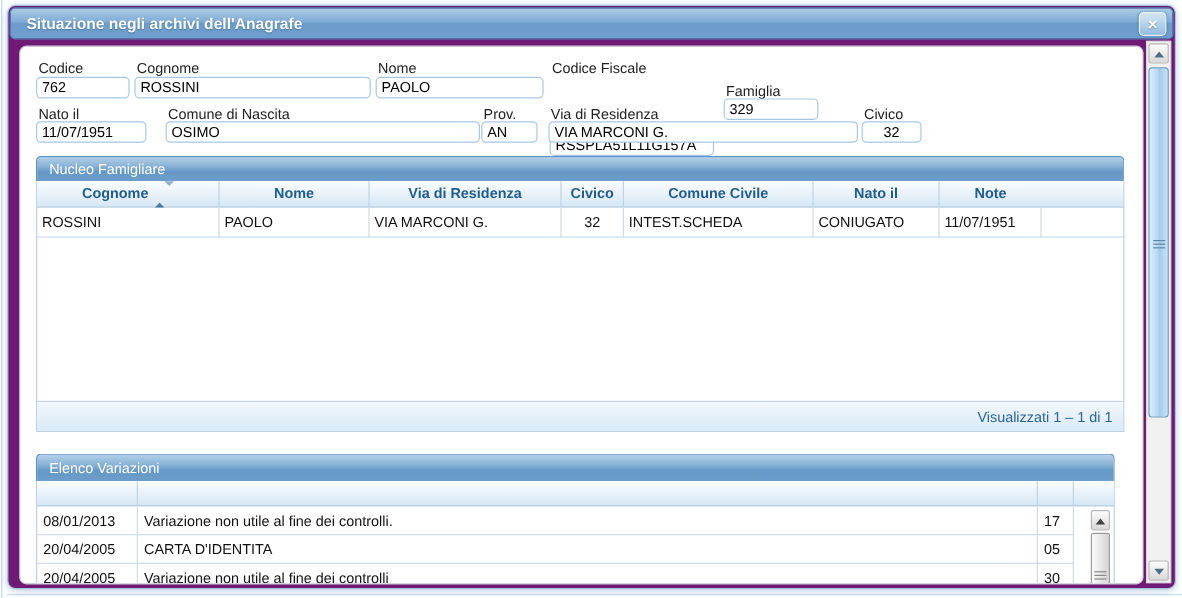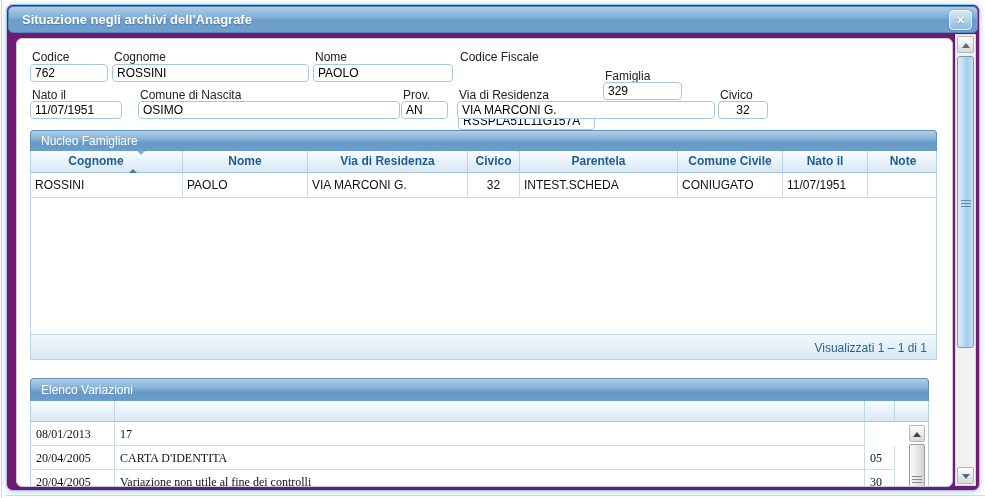--- a/index.html
+++ b/index.html
@@ -54,21 +54,21 @@
            color:#2a6496; text-align:right; padding:6px 9px 0 0; }
   .sort-icon { display:inline-block; vertical-align:middle; margin-left:5px; }
   .sort-icon .up { width:0; height:0; border-left:4px solid transparent; border-right:4px solid transparent;
                    border-bottom:4px solid #49799f; margin-bottom:2px; }
   .sort-icon .dn { width:0; height:0; border-left:4px solid transparent; border-right:4px solid transparent;
                    border-top:4px solid #8fb2cc; }
 
   
   .vrow { display:grid; grid-template-columns:84px 750px 30px 1fr; }
   .vrow > div { border-right:1px solid #ccdcea; border-bottom:1px solid #ccdcea;
-                padding:5px 0 1px 5px; height:24px; overflow:hidden; white-space:nowrap;font-family:Liberation Serif, serif; }
+                padding:5px 0 1px 5px; height:24px; overflow:hidden; white-space:nowrap; }
   .vrow > div.noborder { border:none; }
   .vhead { display:grid; grid-template-columns:84px 750px 30px 1fr; height:21px;
            background:linear-gradient(to bottom,#fbfdff,#d6e7f4); border-bottom:1px solid #a9c7de; }
   .vhead > div { border-right:1px solid #bcd4e8; }
   .vhead > div:last-child { border-right:none; }
 
   
   .sb-track { position:absolute; background:#f1f1f1; border:1px solid #d9d9d9; }
   .sb-btn { position:absolute; left:1px; right:1px; height:17px; border:1px solid #b7b7b7; border-radius:2px;
             background:linear-gradient(to bottom,#fdfdfd,#d9d9d9); }
@@ -124,21 +124,20 @@
     <input class="fld" style="left: 701px; top: 62px; width: 50px; text-align: center;" value="32">
 
     <div class="section" style="left:13px; top:91px; width:907px;">
       <div class="section-bar">Nucleo Famigliare</div>
       <div class="tbl-frame">
         <div class="ghead" style="grid-template-columns:152px 125px 160px 52px 158px 105px 85px 70px;">
           <div><span>Cognome</span><span class="sort-icon"><span class="up"></span><span class="dn"></span></span></div>
           <div>Nome</div>
           <div>Via di Residenza</div>
           <div>Civico</div>
-          <div>Parentela</div>
           <div>Comune Civile</div>
           <div>Nato il</div>
           <div>Note</div>
         </div>
         <div class="grow" style="grid-template-columns:152px 125px 160px 52px 158px 105px 85px 70px;">
           <div>ROSSINI</div>
           <div>PAOLO</div>
           <div>VIA MARCONI G.</div>
           <div style="text-align:center; padding-left:0;">32</div>
           <div>INTEST.SCHEDA</div>
@@ -156,20 +155,21 @@
       <div class="tbl-frame" style="position:relative;">
         <div class="vhead">
           <div></div>
           <div></div>
           <div></div>
           <div></div>
         </div>
 
         <div class="vrow">
           <div>08/01/2013</div>
+          <div>Variazione non utile al fine dei controlli.</div>
           <div>17</div>
           <div class="noborder"></div>
         </div>
         <div class="vrow">
           <div>20/04/2005</div>
           <div>CARTA D'IDENTITA</div>
           <div>05</div>
           <div class="noborder"></div>
         </div>
         <div class="vrow">

